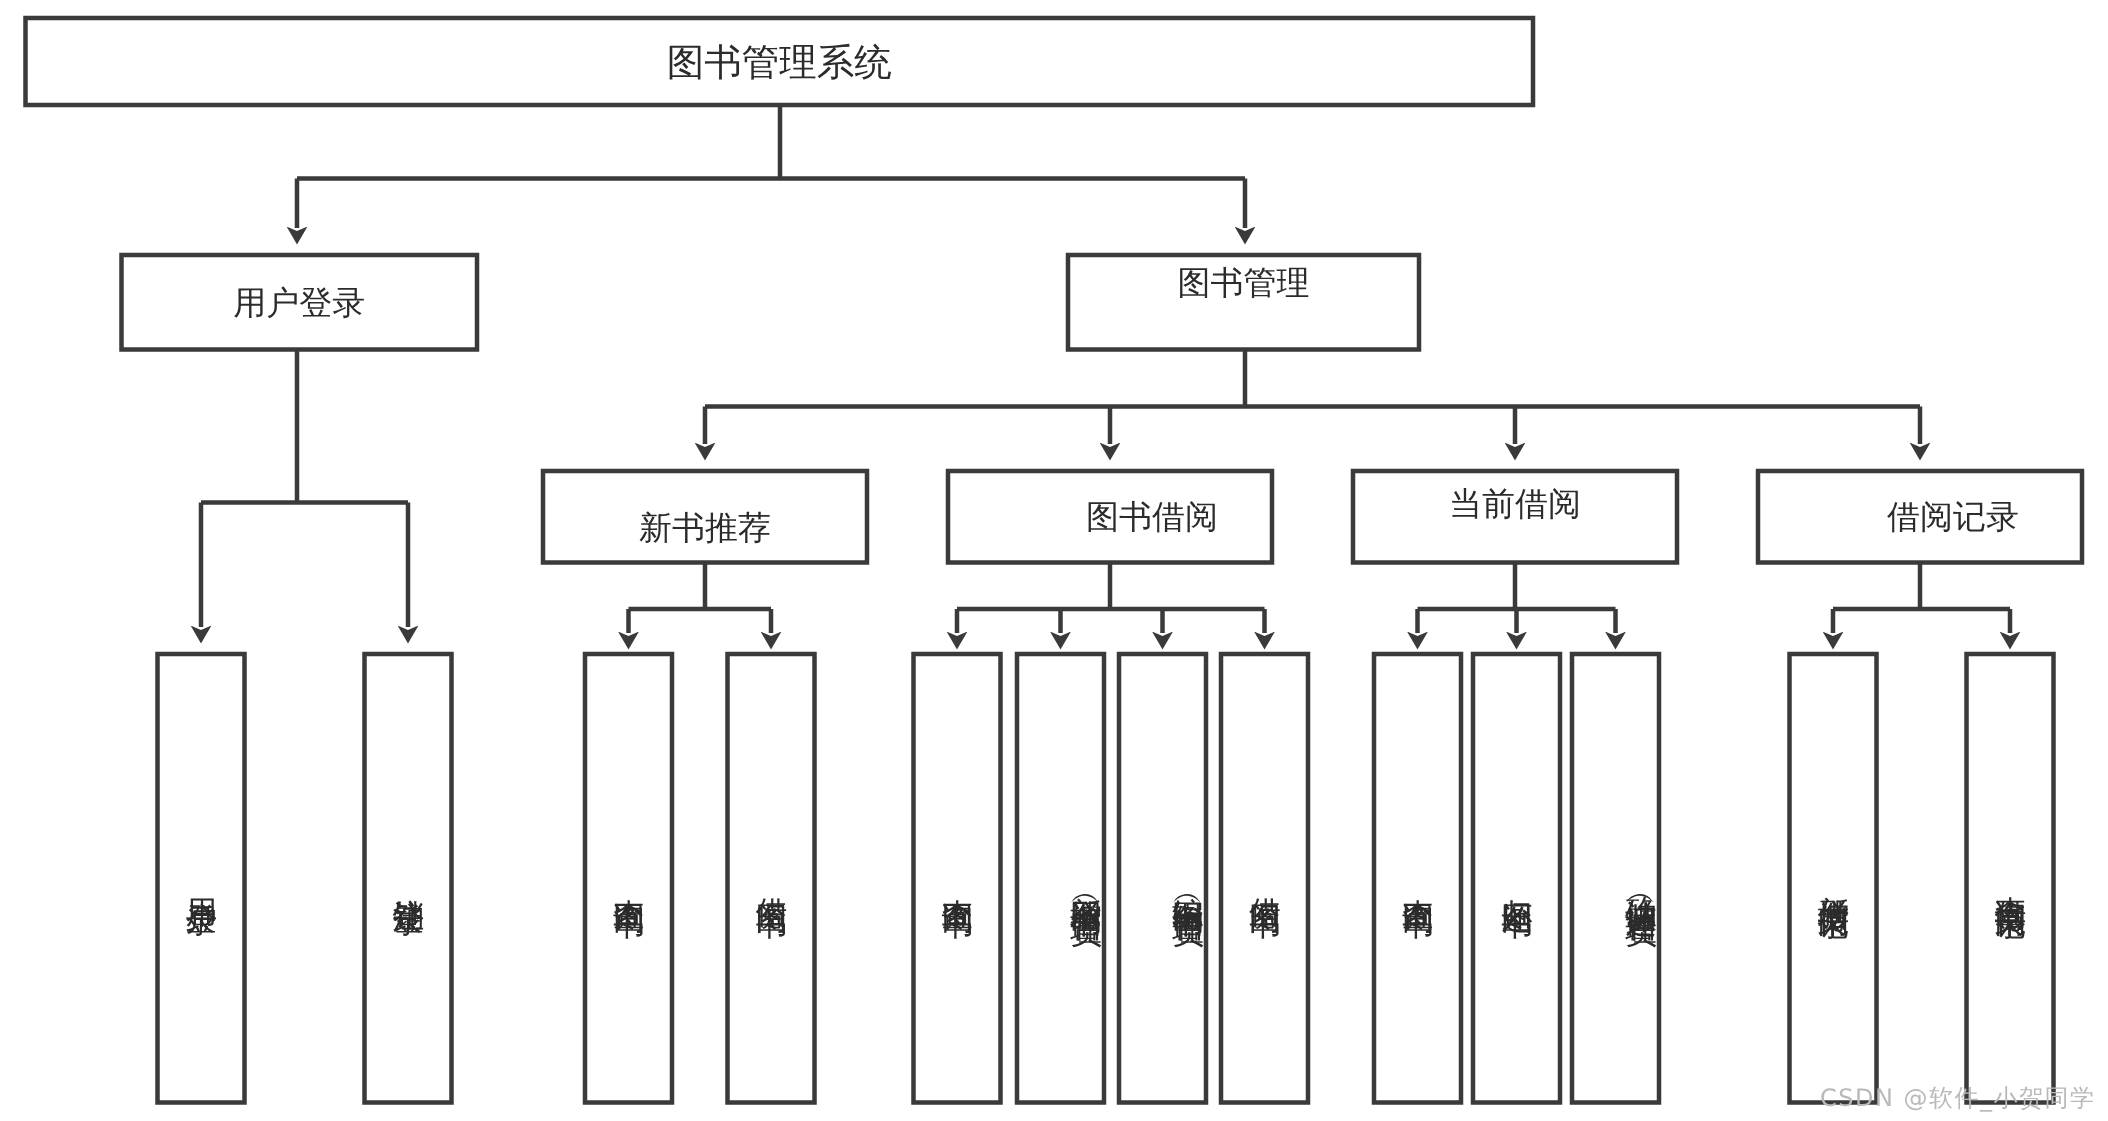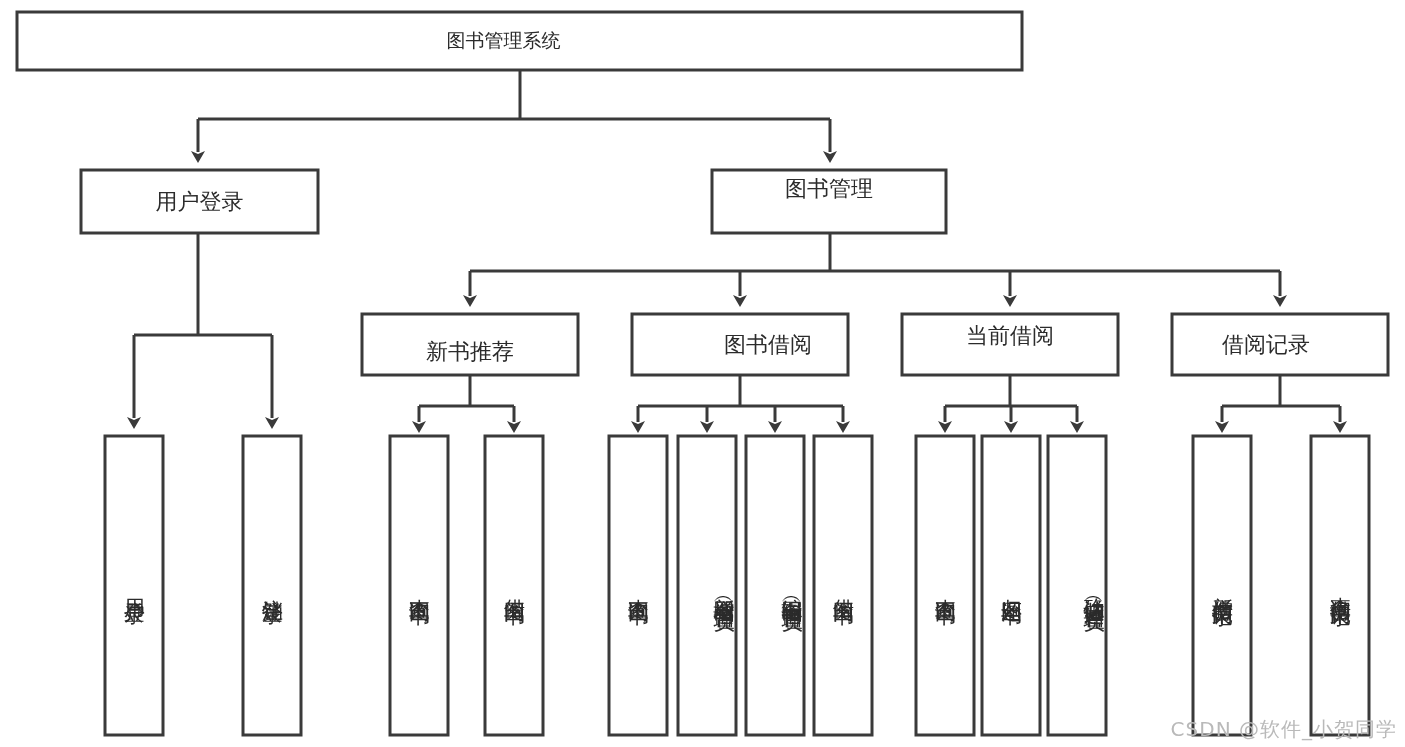--- a/index.html
+++ b/index.html
@@ -22,21 +22,21 @@
     white-space:nowrap;
     pointer-events:none;
   }
   .vtext-wrap.centered{align-items:center;}
   .htext-wrap{
     position:absolute;display:flex;align-items:center;justify-content:center;
     font-size:22px;color:#2b2b2b;white-space:nowrap;pointer-events:none;
   }
   .watermark{
     position:absolute;right:8px;bottom:4px;
-    font-size:20px;color:#b9b9b9;letter-spacing:1px;
+    font-size:16px;color:#b9b9b9;letter-spacing:1px;
     pointer-events:none;user-select:none;
   }
 </style>
 </head>
 <body>
 
 <div id="stage">
 
   <svg id="diagram" viewBox="0 0 1405 747">
     <defs>
@@ -121,29 +121,29 @@
     <rect class="node-rect" x="814" y="436" width="58" height="299"></rect>
 
     <rect class="node-rect" x="916" y="436" width="58" height="299"></rect>
     <rect class="node-rect" x="982" y="436" width="58" height="299"></rect>
     <rect class="node-rect" x="1048" y="436" width="58" height="299"></rect>
 
     <rect class="node-rect" x="1193" y="436" width="58" height="299"></rect>
     <rect class="node-rect" x="1311" y="436" width="58" height="299"></rect>
   </svg>
 
-  <div class="htext-wrap" style="left:1px;top:12px;width:1005px;height:58px;font-size:19px;">图书管理系统</div>
+  <div class="htext-wrap" style="left:17px;top:12px;width:1005px;height:58px;font-size:25px;">图书管理系统</div>
 
   <div class="htext-wrap" style="left:81px;top:170px;width:237px;height:63px;">用户登录</div>
   <div class="htext-wrap" style="left:712px;top:157px;width:234px;height:63px;">图书管理</div>
 
   <div class="htext-wrap" style="left:362px;top:314px;width:216px;height:75px;">新书推荐</div>
   <div class="htext-wrap" style="left:632px;top:314px;width:216px;height:61px;padding-left:28px;">图书借阅</div>
   <div class="htext-wrap" style="left:902px;top:314px;width:216px;height:43px;">当前借阅</div>
-  <div class="htext-wrap" style="left:1172px;top:314px;width:188px;height:61px;">借阅记录</div>
+  <div class="htext-wrap" style="left:1208px;top:314px;width:188px;height:61px;">借阅记录</div>
 
   <div class="vtext-wrap centered" style="left:105px;top:436px;width:58px;height:299px;">用户登录</div>
   <div class="vtext-wrap centered" style="left:243px;top:436px;width:58px;height:299px;">注销登录</div>
 
   <div class="vtext-wrap centered" style="left:390px;top:436px;width:58px;height:299px;">查询图书</div>
   <div class="vtext-wrap centered" style="left:485px;top:436px;width:58px;height:299px;">借阅图书</div>
 
   <div class="vtext-wrap centered" style="left:609px;top:436px;width:58px;height:299px;">查询图书</div>
   <div class="vtext-wrap" style="left:678px;top:444px;width:58px;height:291px;">新增图书（管理员）</div>
   <div class="vtext-wrap" style="left:746px;top:444px;width:58px;height:291px;">编辑图书（管理员）</div>

